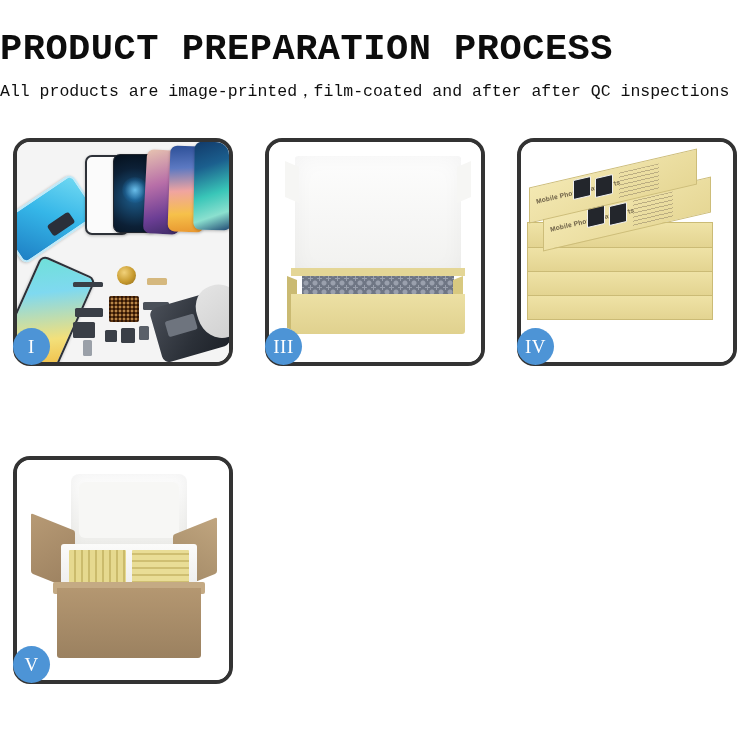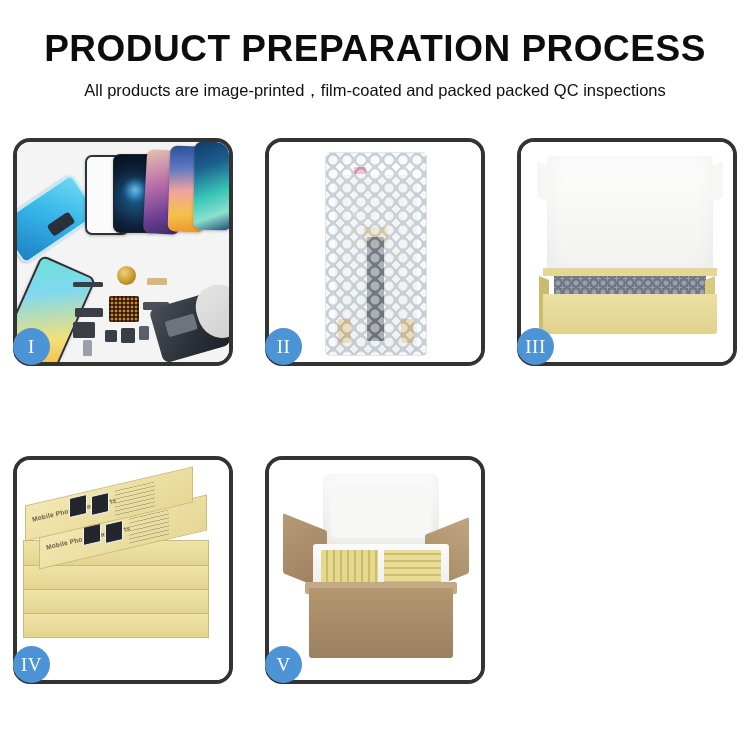--- a/index.html
+++ b/index.html
@@ -13,21 +13,22 @@
     overflow: hidden;
     font-family: "Liberation Sans", sans-serif;
     color: #111111;
     position: relative;
   }
 
   
   .header {
     width: 100%;
     padding-top: 30px;
-    text-align: center;
+    text-align: left;
+    font-family: Liberation Mono, monospace;
   }
   .page-title {
     font-size: 37px;
     font-weight: 700;
     letter-spacing: 0.5px;
     color: #0d0d0d;
     line-height: 1.05;
     white-space: nowrap;
   }
   .page-subtitle {
@@ -380,21 +381,21 @@
   .c6-tab-bot {
     position: absolute; left: 62px; top: 160px; width: 18px; height: 15px;
     background: #ab9474;
   }
 </style>
 </head>
 <body>
 
 <div class="header">
   <div class="page-title">PRODUCT PREPARATION PROCESS</div>
-  <div class="page-subtitle">All products are image-printed，film-coated and packed packed QC inspections</div>
+  <div class="page-subtitle">All products are image-printed，film-coated and after after QC inspections</div>
 </div>
 
 <div class="panel-grid">
 
   <div class="panel">
     <div class="panel-inner p1">
       <div class="ph ph-cyan"></div>
       <div class="ph ph-white"></div>
       <div class="ph ph-dark"></div>
       <div class="ph ph-purple"></div>
@@ -413,36 +414,20 @@
         <div class="part" style="left:52px;top:64px;width:14px;height:15px;"></div>
         <div class="part" style="left:70px;top:62px;width:10px;height:14px;background:#5a6069;"></div>
         <div class="part" style="left:14px;top:76px;width:9px;height:16px;background:#9aa0a8;"></div>
         <div class="back-housing"></div>
         <div class="hand-blob"></div>
       </div>
     </div>
     <div class="badge">I</div>
   </div>
 
-  <div class="panel">
-    <div class="panel-inner p2">
-      <div class="bubble-bag">
-        <div class="screen-in-bag"></div>
-        <div class="pink-label"></div>
-        <div class="flex-connector"></div>
-        <div class="flex-strip"></div>
-        <div class="bag-tabs">
-          <div class="bag-tab" style="left:0;top:0;"></div>
-          <div class="bag-tab" style="right:0;top:0;"></div>
-        </div>
-        <div class="bubble-overlay"></div>
-      </div>
-    </div>
-    <div class="badge">II</div>
-  </div>
 
   <div class="panel">
     <div class="panel-inner p3">
       <div class="box3-lid"></div>
       <div class="box3-foam"></div>
       <div class="box3-rim"></div>
       <div class="box3-side-l"></div>
       <div class="box3-side-r"></div>
       <div class="box3-front"></div>
     </div>

